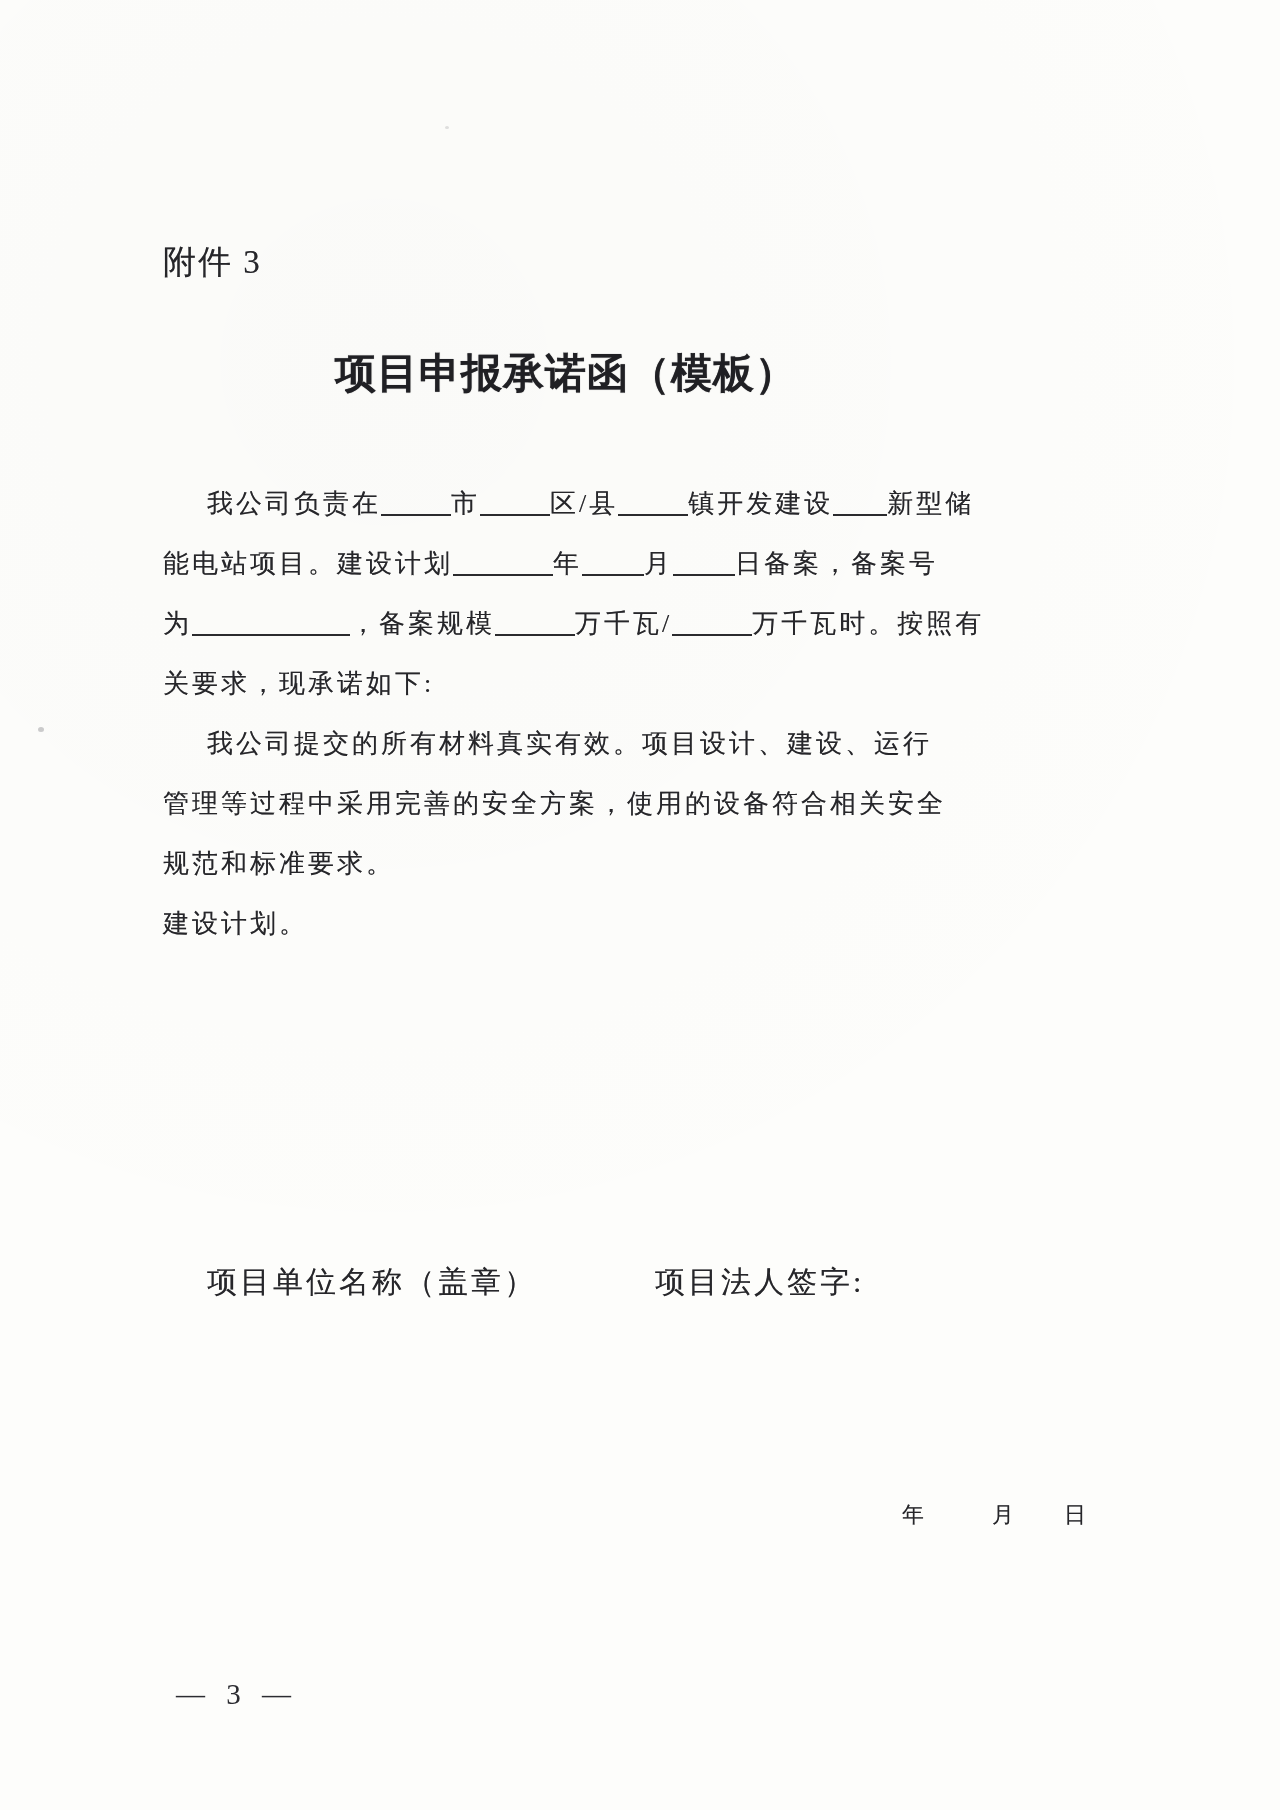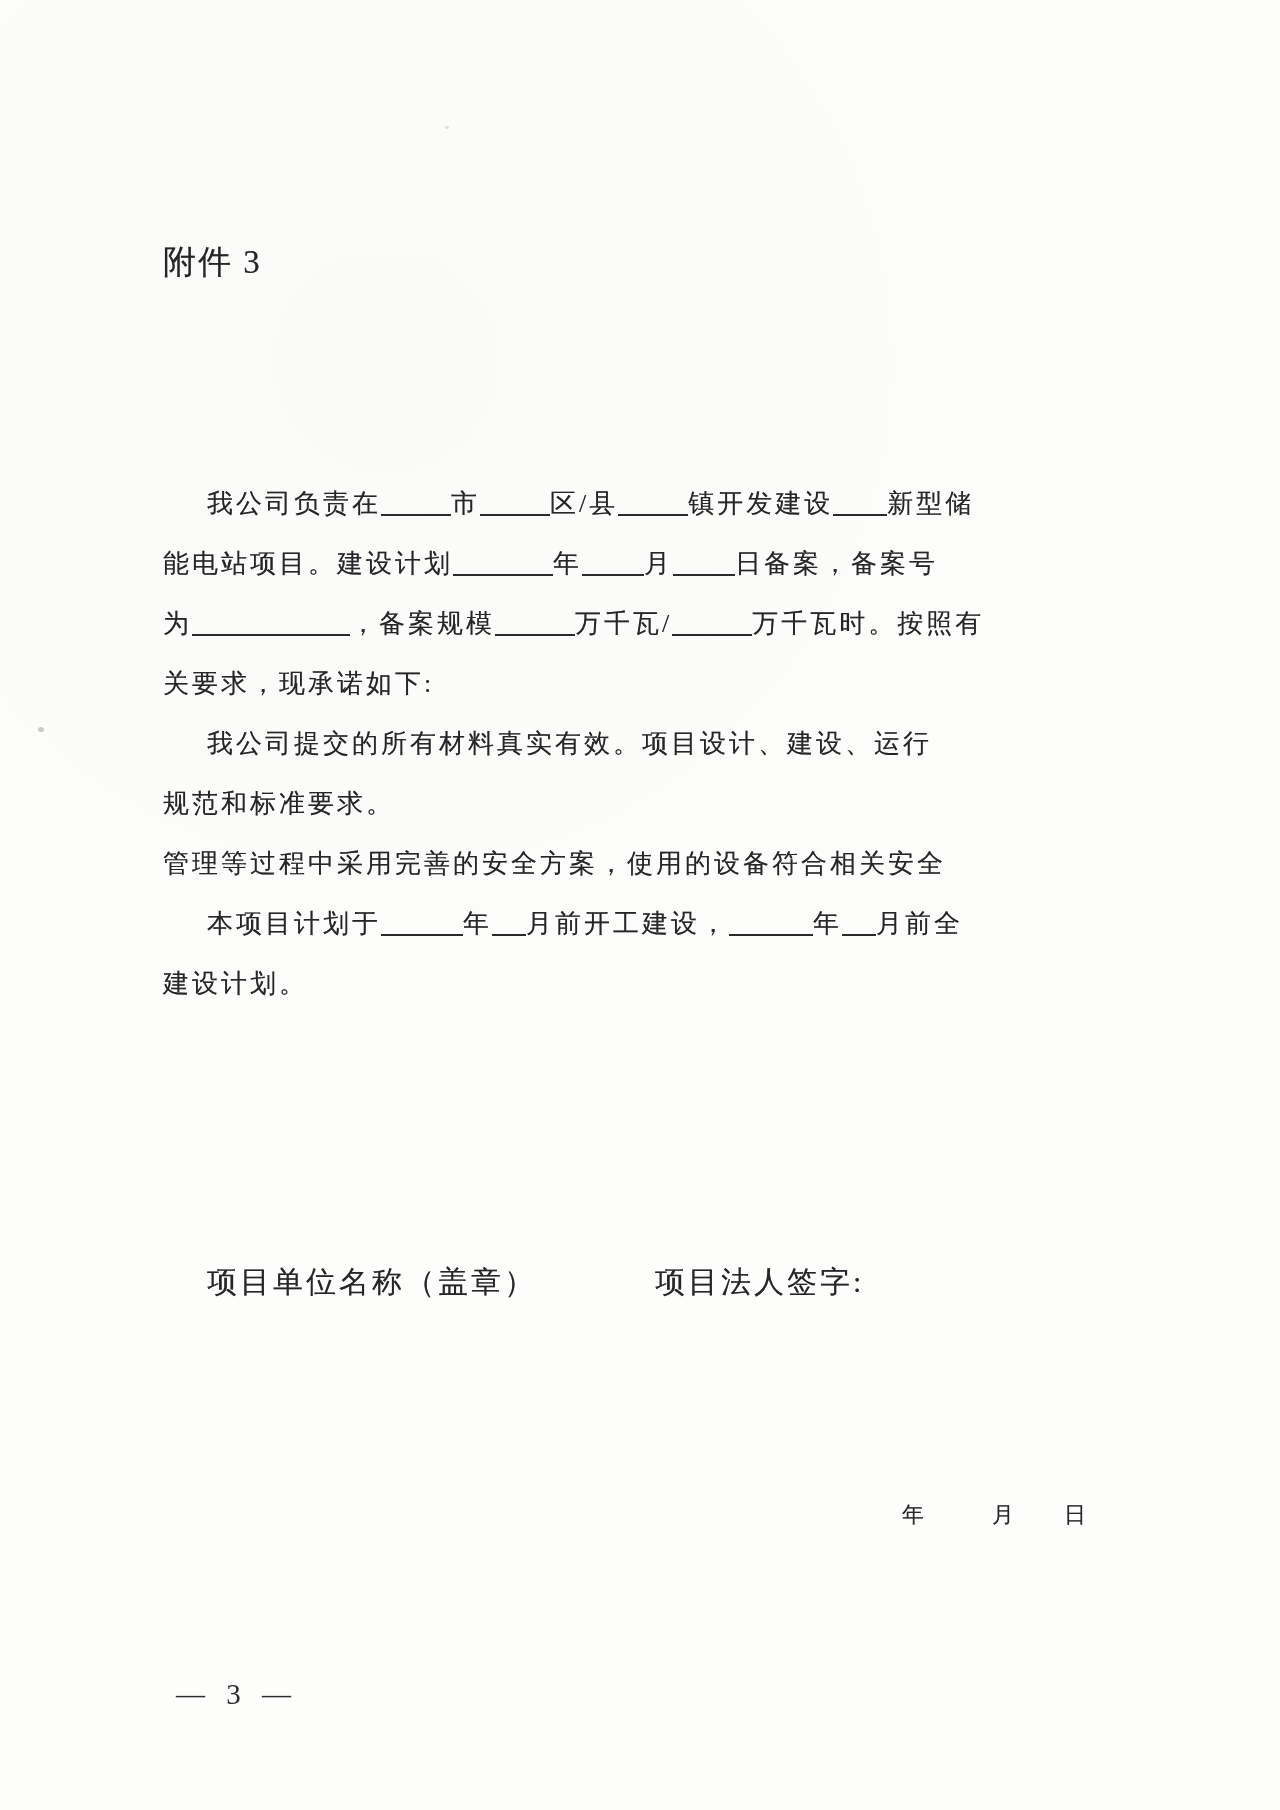--- a/index.html
+++ b/index.html
@@ -63,35 +63,35 @@
   .artifact.a1 { left:38px; top:727px; width:6px; height:5px; }
   .artifact.a2 { left:445px; top:126px; width:4px; height:3px; background:rgba(120,120,125,.22); }
 </style>
 </head>
 <body>
 
 <div class="page">
 
   <div class="attachment">附件 3</div>
 
+  <div class="doc-title">项目申报承诺函（模板）</div>
 
   <div class="doc-body">
       <div>
         <div class="line indent"><span class="run">我公司负责在</span><span class="blank" style="width: 70px;"></span><span class="run">市</span><span class="blank" style="width: 70px;"></span><span class="run">区/县</span><span class="blank" style="width: 70px;"></span><span class="run">镇开发建设</span><span class="blank" style="width: 54px;"></span><span class="run">新型储</span></div>
         <div class="line"><span class="run">能电站项目。建设计划</span><span class="blank" style="width: 100px;"></span><span class="run">年</span><span class="blank" style="width: 62px;"></span><span class="run">月</span><span class="blank" style="width: 62px;"></span><span class="run">日备案，备案号</span></div>
         <div class="line"><span class="run">为</span><span class="blank" style="width: 158px;"></span><span class="run">，备案规模</span><span class="blank" style="width: 80px;"></span><span class="run">万千瓦/</span><span class="blank" style="width: 80px;"></span><span class="run">万千瓦时。按照有</span></div>
         <div class="line"><span class="run">关要求，现承诺如下:</span></div>
       </div>
       <div>
         <div class="line indent"><span class="run">我公司提交的所有材料真实有效。项目设计、建设、运行</span></div>
+        <div class="line"><span class="run">管理等过程中采用完善的安全方案，使用的设备符合相关安全</span></div>
         <div class="line"><span class="run">规范和标准要求。</span></div>
-        <div class="line"><span class="run">管理等过程中采用完善的安全方案，使用的设备符合相关安全</span></div>
       </div>
       <div>
-        <div class="line indent"><span class="run">本项目计划于</span><span class="blank" style="width: 82px;"></span><span class="run">年</span><span class="blank" style="width: 34px;"></span><span class="run">月前开工建设，</span><span class="blank" style="width: 84px;"></span><span class="run">年</span><span class="blank" style="width: 34px;"></span><span class="run">月前全</span></div>
         <div class="line"><span class="run">建设计划。</span></div>
       </div>
     </div>
 
   <div class="signature-row">
     <span class="unit">项目单位名称（盖章）</span><span class="legal">项目法人签字:</span>
   </div>
 
   <div class="date-row">
     <span class="year">年</span><span class="month">月</span><span class="day">日</span>

